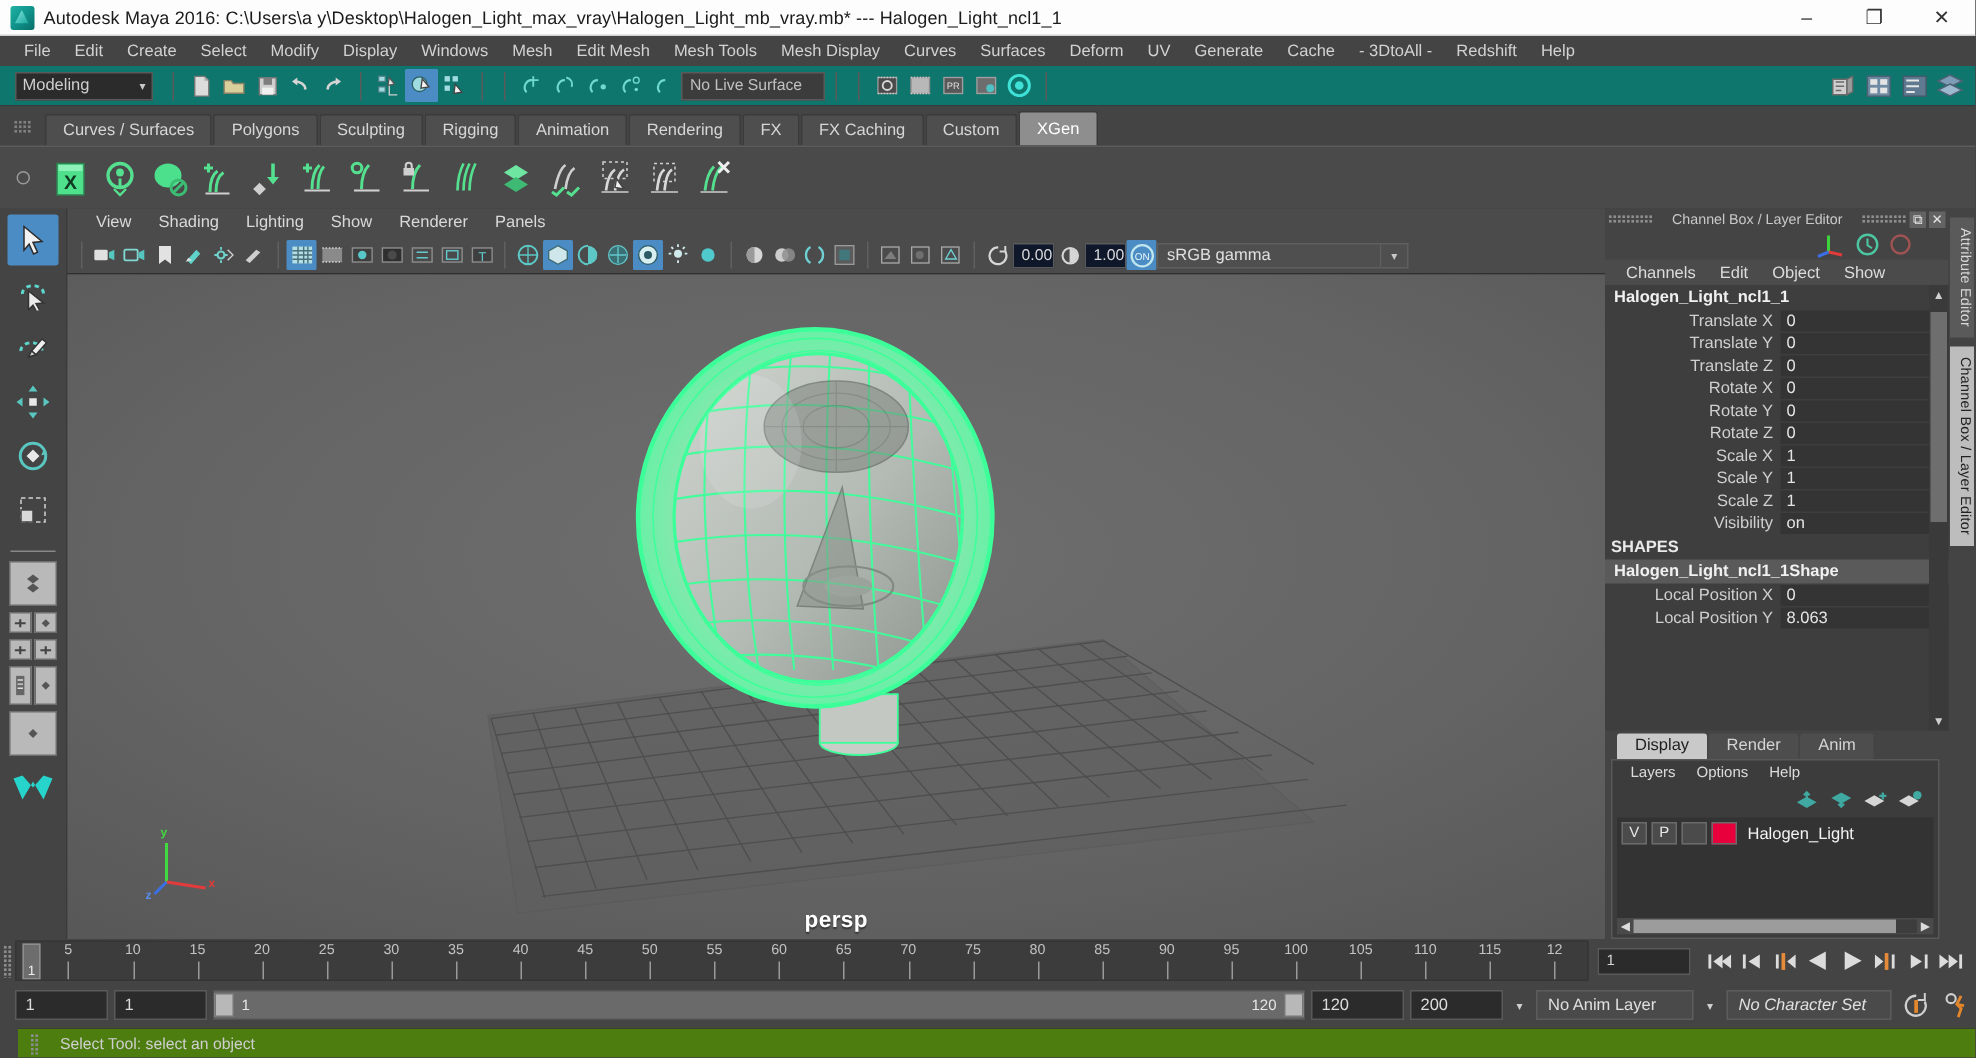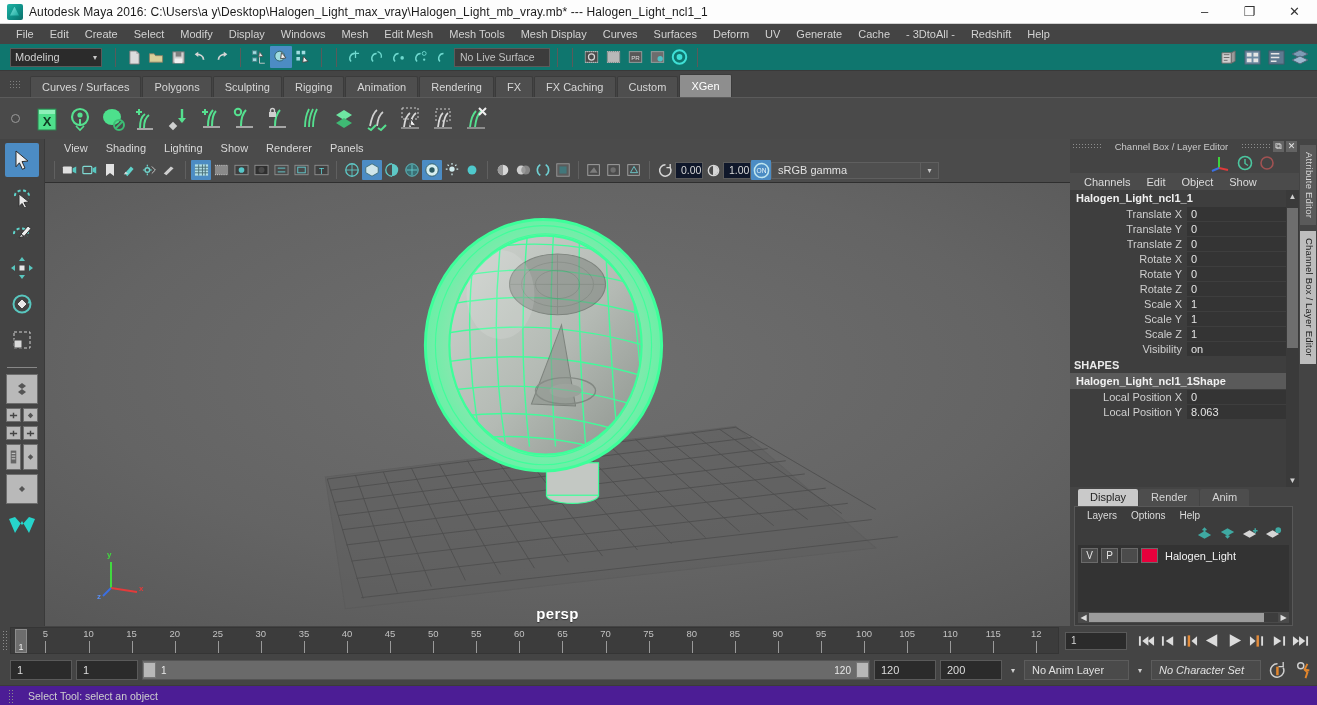--- a/index.html
+++ b/index.html
@@ -193,21 +193,21 @@
       display: flex; align-items: center; padding-left: 7px;}
   .rico { width: 24px; height: 24px; display:flex;align-items:center;justify-content:center;}
 
   
   .mel-row { flex: 0 0 28px; height: 28px; display: flex; align-items: center; background: #444; padding-left: 6px;}
   .mel-grip { width: 10px; height: 22px; display:flex;align-items:center;justify-content:center;}
   .mel-lbl { width: 40px; font-size: 11px; color: #dcdcdc; text-align: center;}
   .mel-input { flex: 0 0 415px; height: 20px; background: #2e2e2e; border: 1px solid #565656; }
   .mel-out { flex: 1 1 auto; height: 20px; background: #2e2e2e; border: 1px solid #565656; margin-left: 6px; margin-right: 2px;}
   .mel-btn { width: 22px; height: 20px; background: #4b4b4b; border: 1px solid #606060; display:flex;align-items:center;justify-content:center; margin-right: 4px;}
-  .help-row { flex: 0 0 20px; height: 20px; display: flex; align-items: center; background: #4c1d95; padding-left: 6px; border-top: 1px solid #3b3b3b;}
+  .help-row { flex: 0 0 20px; height: 20px; display: flex; align-items: center; background: #4d7c0f; padding-left: 6px; border-top: 1px solid #3b3b3b; margin-left: 12px;}
   .help-txt { font-size: 10.5px; color: #cfcfcf; padding-left: 12px;}
 </style>
 </head>
 <body>
 
 <div class="app">
 
   <div class="titlebar">
     <div class="title-icon"></div>
     <div class="title-text">Autodesk Maya 2016: C:\Users\a y\Desktop\Halogen_Light_max_vray\Halogen_Light_mb_vray.mb*  ---  Halogen_Light_ncl1_1</div>

